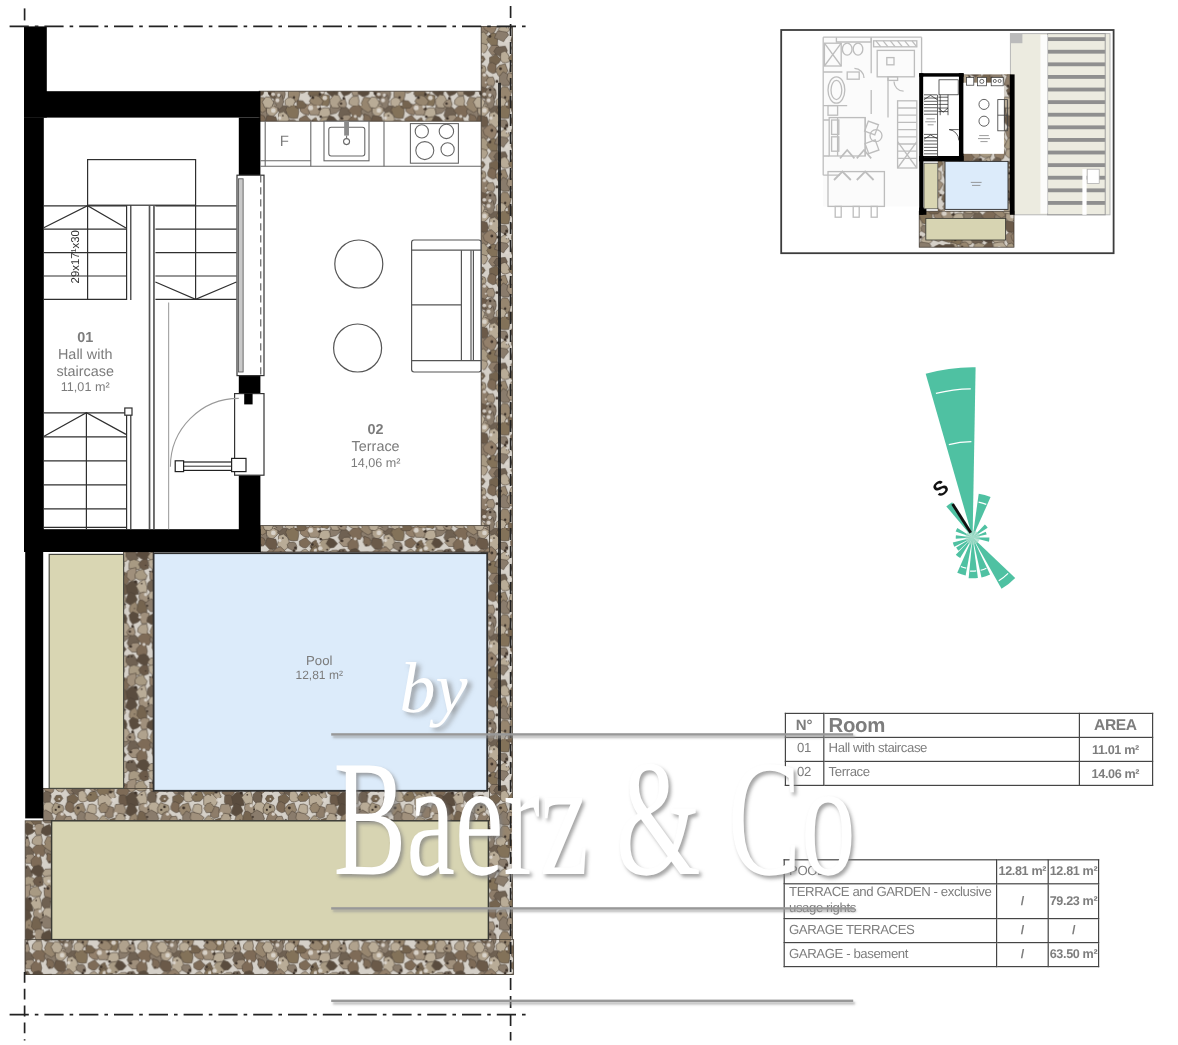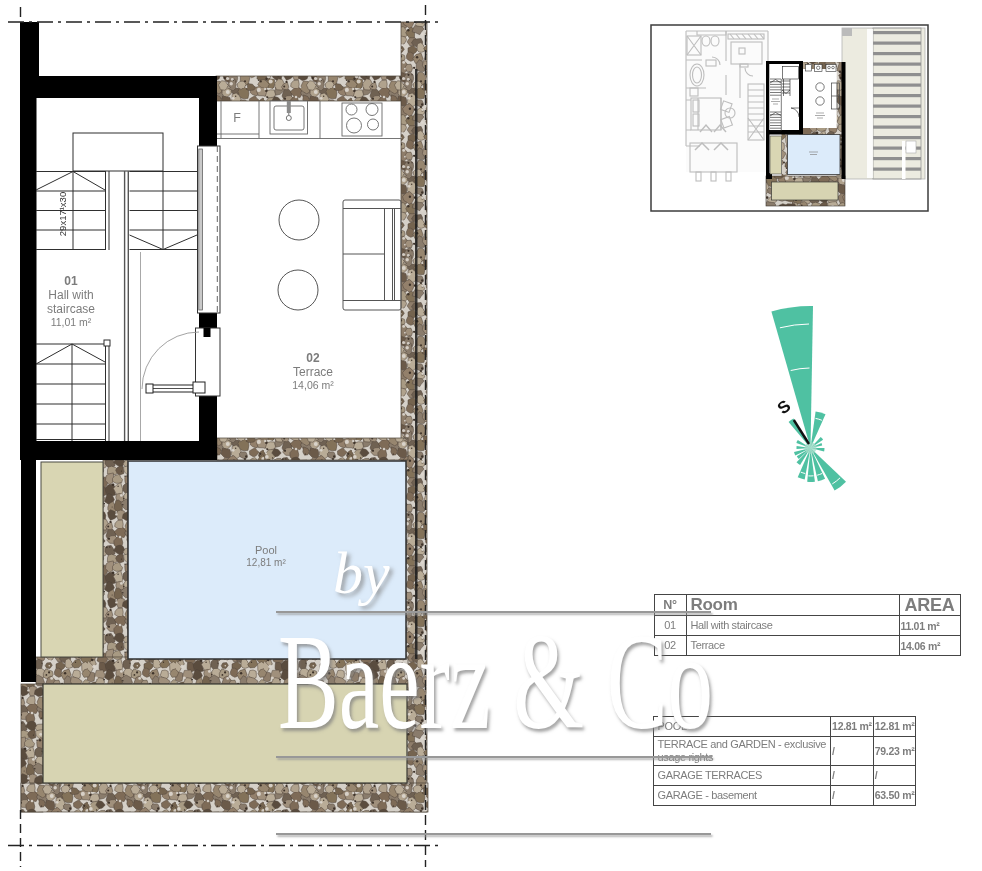--- a/index.html
+++ b/index.html
@@ -1,19 +1,19 @@
 <!DOCTYPE html>
 <html><head>
 <meta charset="utf-8">
 <style>
   html,body{margin:0;padding:0;background:#fff;width:982px;height:871px;overflow:hidden;}
   #page{position:relative;width:982px;height:871px;font-family:"Liberation Sans",sans-serif;}
   #plansvg{position:absolute;left:0;top:0;}
   .tbl{position:absolute;border-collapse:collapse;color:#7d7d7d;font-family:"Liberation Sans",sans-serif;}
-  .tbl td{border:1.5px solid #454545;padding:0 4px;font-size:11px;letter-spacing:-0.35px;line-height:1.15;} .tbl td.v{white-space:nowrap;padding:0 1px;font-weight:bold;font-size:10.5px;letter-spacing:-0.3px;}
+  .tbl td{border:1.5px solid #454545;padding:0 4px;font-size:11px;letter-spacing:-0.35px;line-height:1.15;} .tbl td.v{white-space:nowrap;padding:0 1px;text-align:center;font-weight:bold;font-size:10.5px;letter-spacing:-0.3px;}
   .wm{position:absolute;color:#fff;font-family:"Liberation Serif",serif;white-space:nowrap;text-shadow:3px 3px 4px rgba(125,125,125,0.7);z-index:30;pointer-events:none;}
   .wmline{position:absolute;height:2.2px;background:#989898;box-shadow:1.5px 2px 2px rgba(150,150,150,0.7);z-index:30;}
 </style>
 </head>
 <body>
 <div id="page">
 <svg id="plansvg" width="982" height="871" viewBox="0 0 982 871">
 <defs>
 <pattern id="stone" width="88" height="88" patternUnits="userSpaceOnUse">
 <rect width="88" height="88" fill="#d5d0c8"></rect>
@@ -546,21 +546,21 @@
 </g>
 <text x="783" y="415" font-size="17" font-weight="bold" fill="#111" font-family="Liberation Sans, sans-serif" transform="rotate(-38 783 415)">S</text>
 <line x1="793.8" y1="420" x2="809" y2="444" stroke="#111" stroke-width="2.4"></line>
 </svg>
 
 <table class="tbl" style="left:653.5px;top:593.5px;">
   <tbody>
         <tr style="height:20px;">
     <td style="width:23px;text-align:center;font-weight:bold;font-size:12.5px;letter-spacing:-0.2px;">N°</td>
     <td style="width:204px;font-weight:bold;font-size:17px;letter-spacing:-0.3px;">Room</td>
-    <td style="width:52px;text-align:center;font-weight:bold;font-size:18px;letter-spacing:-0.3px;">AREA</td>
+    <td style="width:52px;text-align:center;font-weight:bold;font-size:13px;letter-spacing:-0.3px;">AREA</td>
   </tr>
   <tr style="height:20px;">
     <td style="text-align:center;">01</td>
           <td>Hall with staircase</td>
           <td class="v">11.01 m²</td>
   </tr>
   <tr style="height:20px;">
     <td style="text-align:center;">02</td>
           <td>Terrace</td>
           <td class="v">14.06 m²</td>

